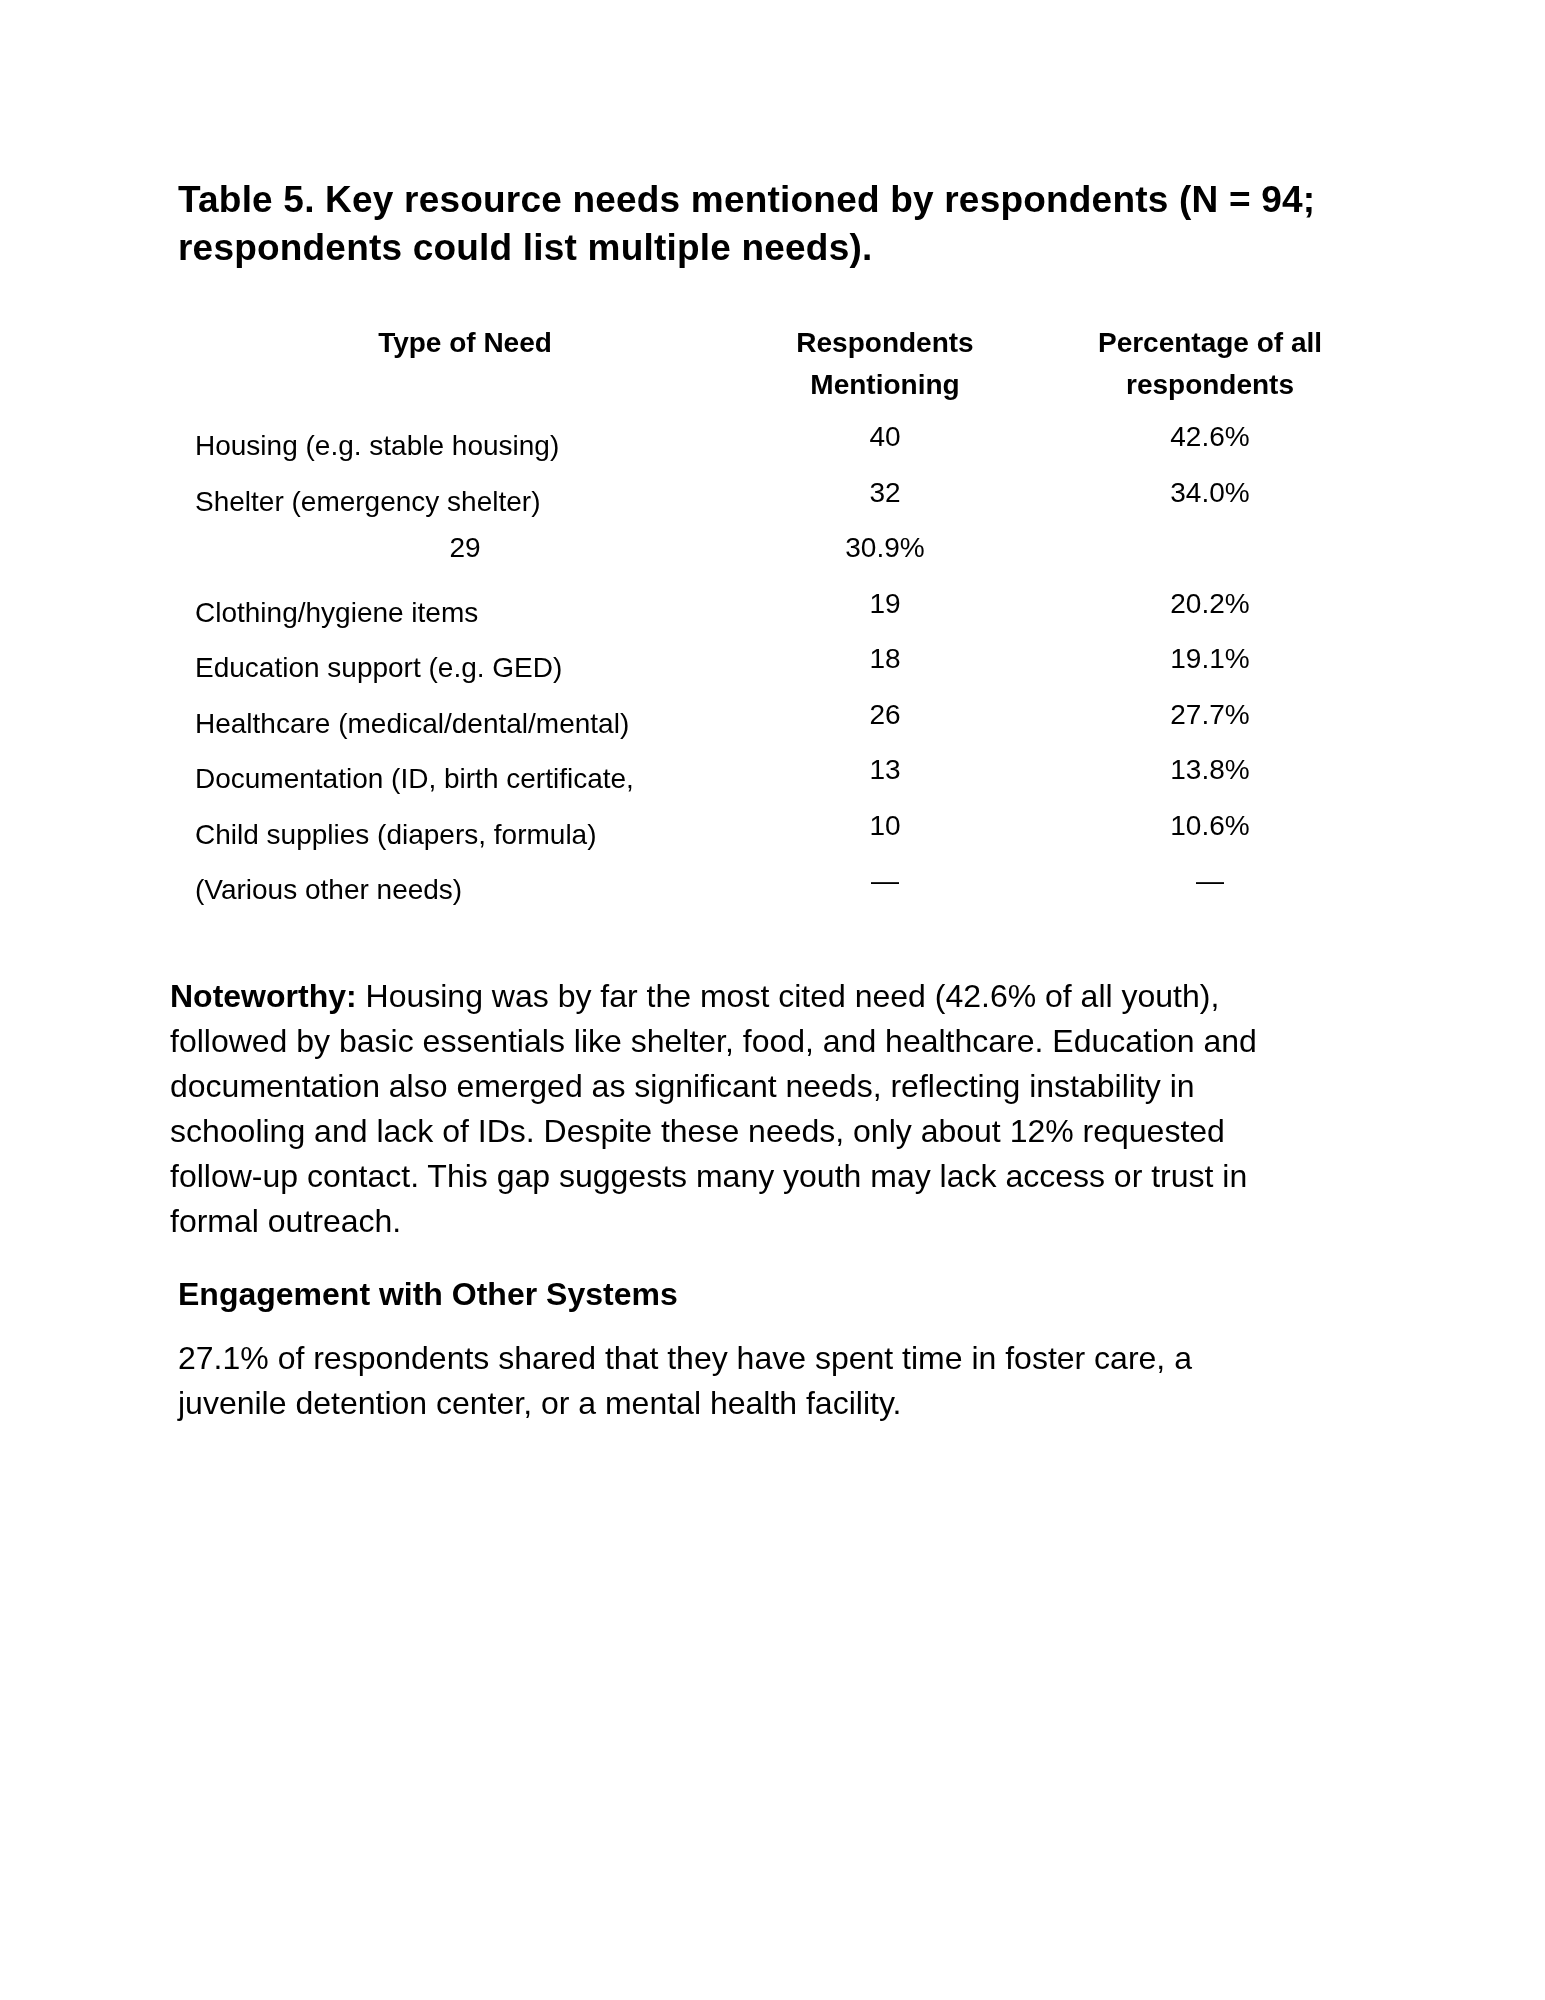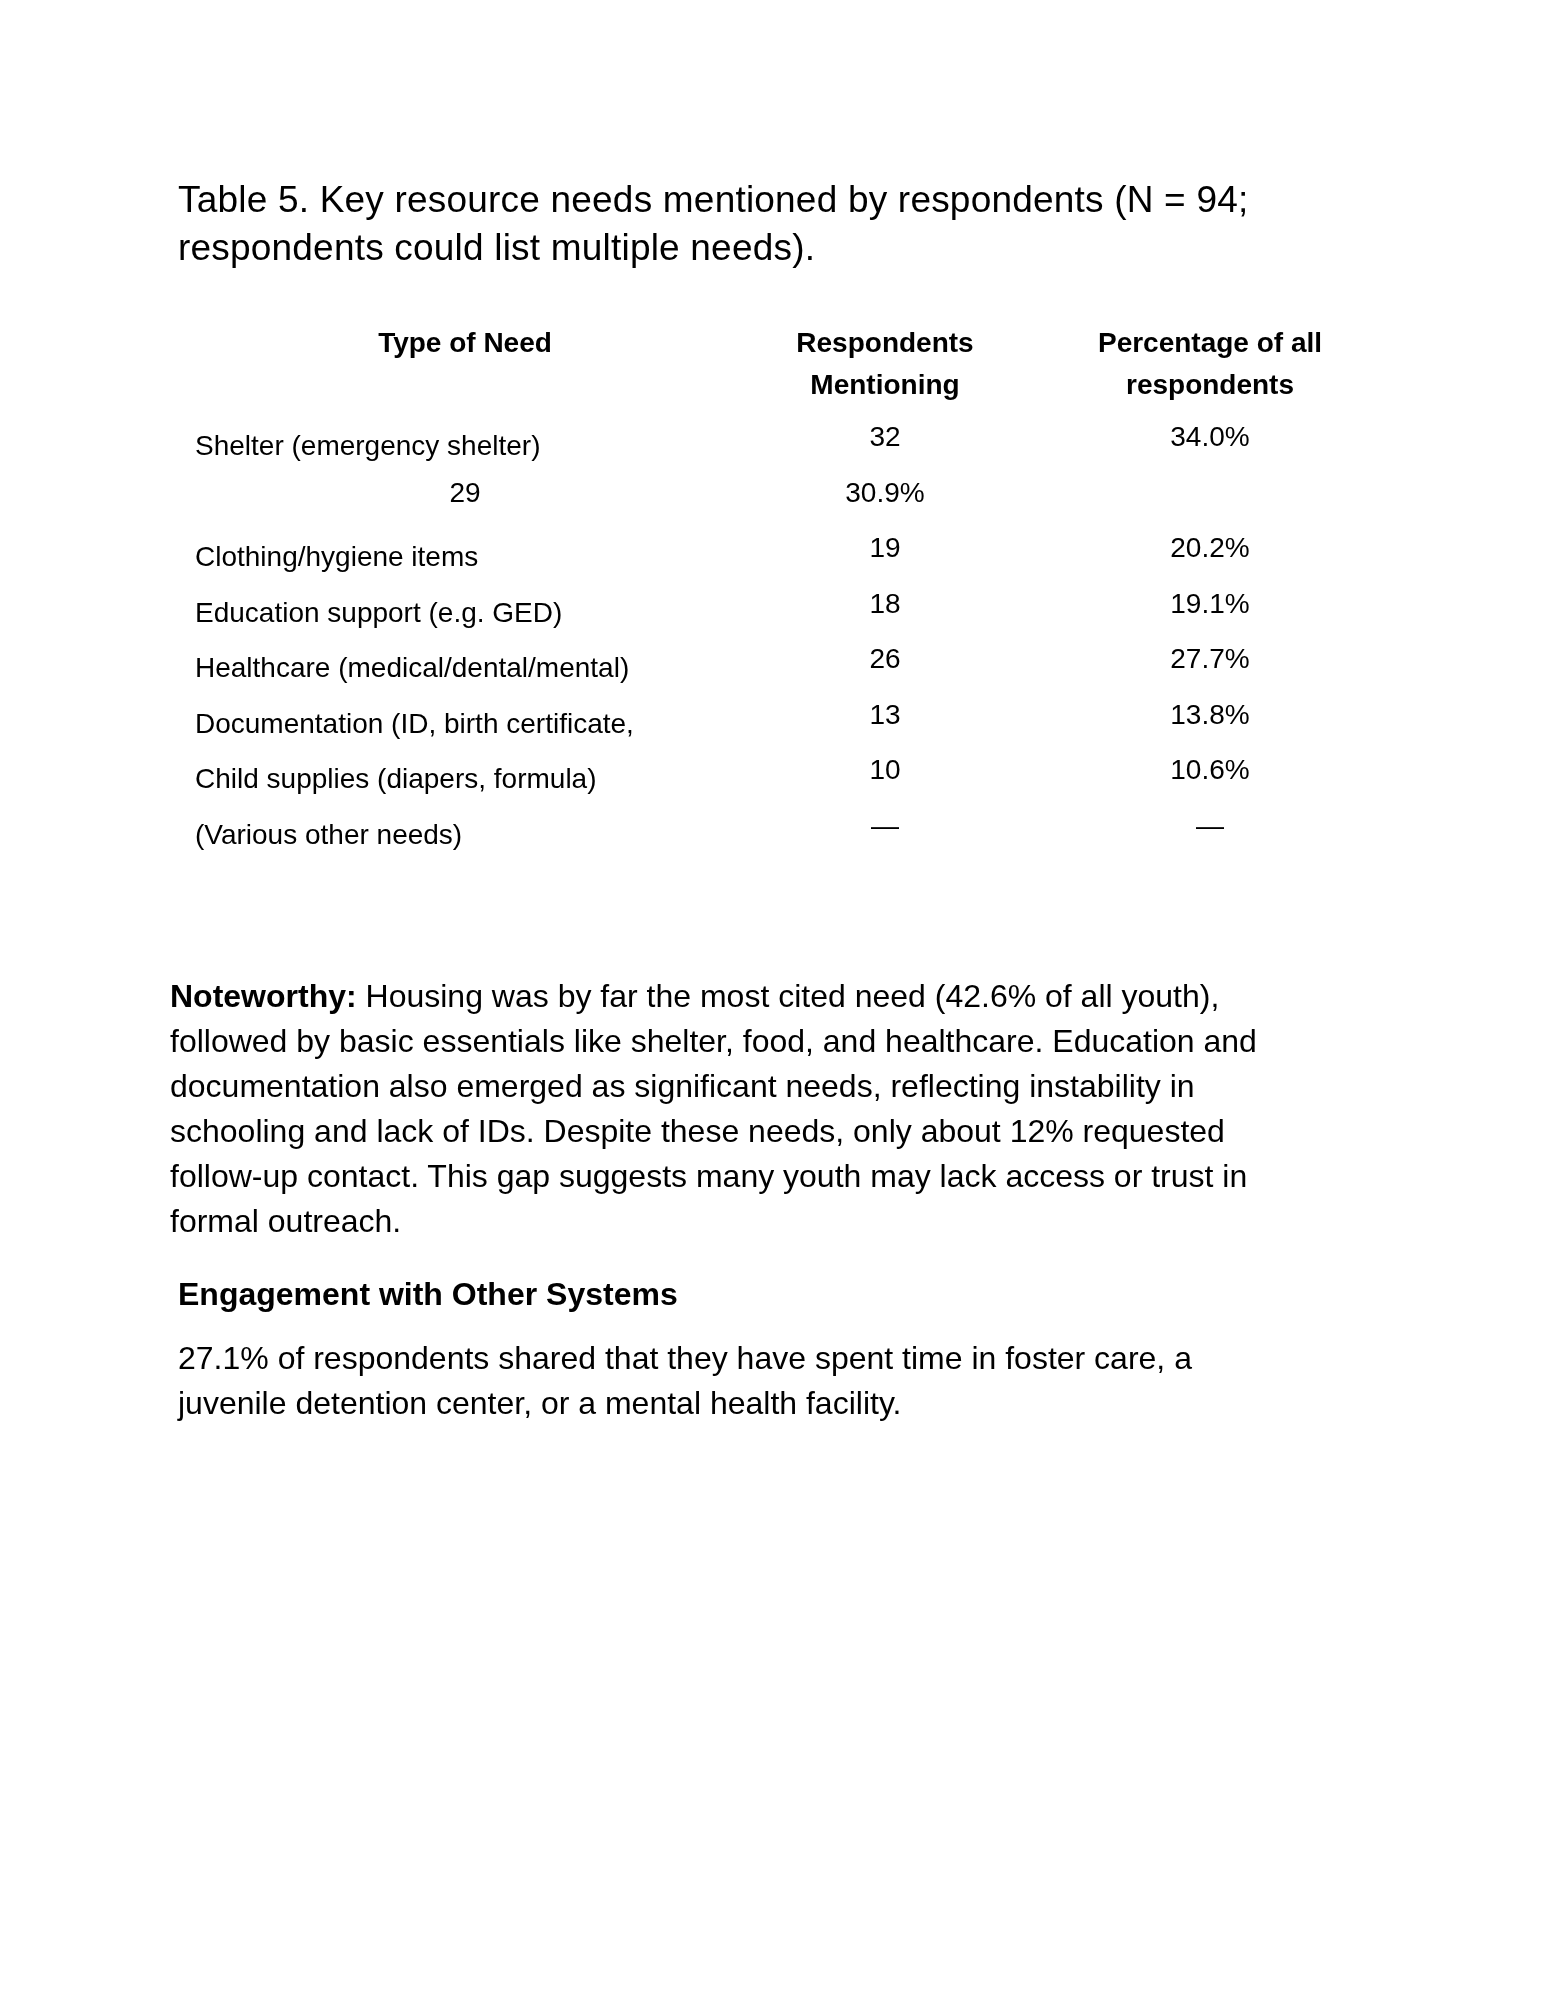--- a/index.html
+++ b/index.html
@@ -17,21 +17,21 @@
     overflow: hidden;
   }
 
   
   .doc-title {
     position: absolute;
     left: 178px;
     top: 176px;
     width: 1330px;
     font-size: 37px;
-    font-weight: 400;
+    font-weight: 700;
     line-height: 48px;
     white-space: pre-line;
     letter-spacing: 0.2px;
   }
 
   
   .needs-table {
     position: absolute;
     left: 195px;
     top: 322px;
@@ -117,20 +117,25 @@
 
   <div class="needs-table">
     <div class="t-row t-header">
       <div class="t-cell cell-head">Type of Need</div>
       <div class="t-cell cell-head">Respondents
 Mentioning</div>
       <div class="t-cell cell-head">Percentage of all
 respondents</div>
     </div>
     <div class="t-body">
+    <div class="t-row">
+      <div class="t-cell cell-need">Housing (e.g. stable housing)</div>
+      <div class="t-cell cell-num">40</div>
+      <div class="t-cell cell-pct">42.6%</div>
+    </div>
 
     <div class="t-row">
       <div class="t-cell cell-need">Shelter (emergency shelter)</div>
       <div class="t-cell cell-num">32</div>
       <div class="t-cell cell-pct">34.0%</div>
     </div>
 
     <div class="t-row">
       <div class="t-cell cell-num">29</div>
       <div class="t-cell cell-pct">30.9%</div>

